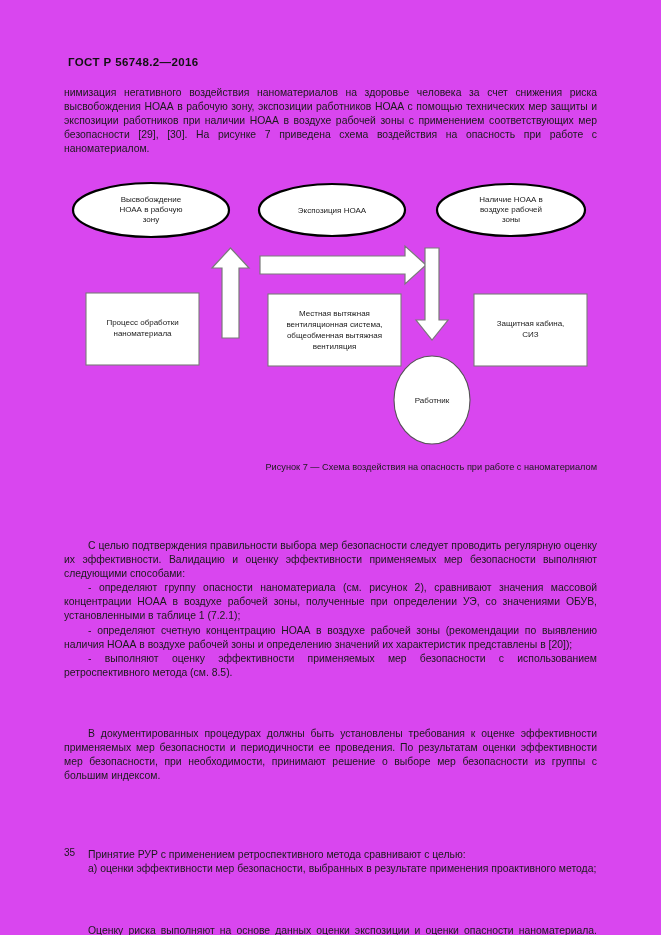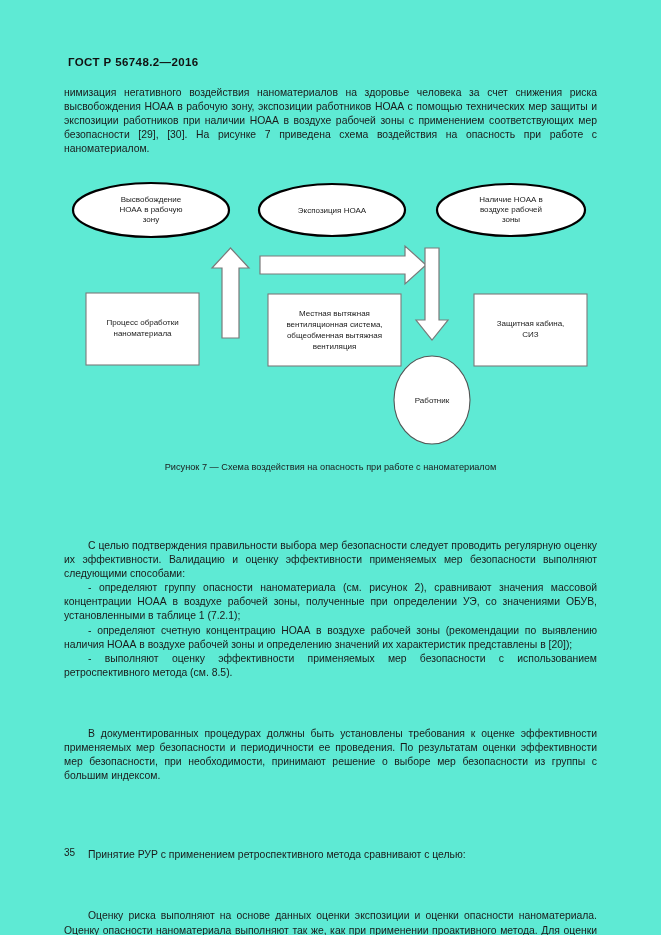--- a/index.html
+++ b/index.html
@@ -8,21 +8,21 @@
     background: #ffffff;
   }
   body {
     font-family: "Liberation Sans", sans-serif;
     color: #1a1a1a;
   }
   .page {
     position: relative;
     width: 661px;
     height: 935px;
-    background: #5eead4;
+    background: #d946ef;
     overflow: hidden;
   }
   .header {
     position: absolute;
     left: 68px;
     top: 56px;
     font-size: 11.5px;
     font-weight: bold;
     letter-spacing: 0.4px;
     color: #111;
@@ -61,21 +61,21 @@
     top: 168px;
     width: 533px;
     height: 300px;
   }
   .figure svg { display: block; }
   .fig-caption {
     position: absolute;
     left: 64px;
     top: 462px;
     width: 533px;
-    text-align: center;
+    text-align: right;
     font-size: 9.2px;
     color: #1a1a1a;
   }
 
   .text-after {
     position: absolute;
     left: 64px;
     top: 492px;
     width: 533px;
   }
@@ -193,19 +193,20 @@
 
   <div class="text-after">
     <p class="para indent">С целью подтверждения правильности выбора мер безопасности следует проводить регулярную оценку их эффективности. Валидацию и оценку эффективности применяемых мер безопасности выполняют следующими способами:</p>
     <p class="para indent-dash">- определяют группу опасности наноматериала (см. рисунок 2), сравнивают значения массовой концентрации НОАА в воздухе рабочей зоны, полученные при определении УЭ, со значениями ОБУВ, установленными в таблице 1 (7.2.1);</p>
     <p class="para indent-dash">- определяют счетную концентрацию НОАА в воздухе рабочей зоны (рекомендации по выявлению наличия НОАА в воздухе рабочей зоны и определению значений их характеристик представлены в [20]);</p>
     <p class="para indent-dash">- выполняют оценку эффективности применяемых мер безопасности с использованием ретроспективного метода (см. 8.5).</p>
     <p class="para indent">В документированных процедурах должны быть установлены требования к оценке эффективности применяемых мер безопасности и периодичности ее проведения. По результатам оценки эффективности мер безопасности, при необходимости, принимают решение о выборе мер безопасности из группы с большим индексом.</p>
     <div class="gap-sm"></div>
     <div class="gap-sm"></div>
     <p class="para indent">Принятие РУР с применением ретроспективного метода сравнивают с целью:</p>
+    <p class="para indent-dash">a)  оценки эффективности мер безопасности, выбранных в результате применения проактивного метода;</p>
     <p class="para indent">Оценку риска выполняют на основе данных оценки экспозиции и оценки опасности наноматериала. Оценку опасности наноматериала выполняют так же, как при применении проактивного метода. Для оценки экспозиции используют сведения о способности НОАА к высвобождению в рабочую зону при</p>
     <p class="para indent-dash">b)  оценки риска.</p>
   </div>
 
   <div class="page-number">35</div>
 
 </div>
 
 </body></html>

